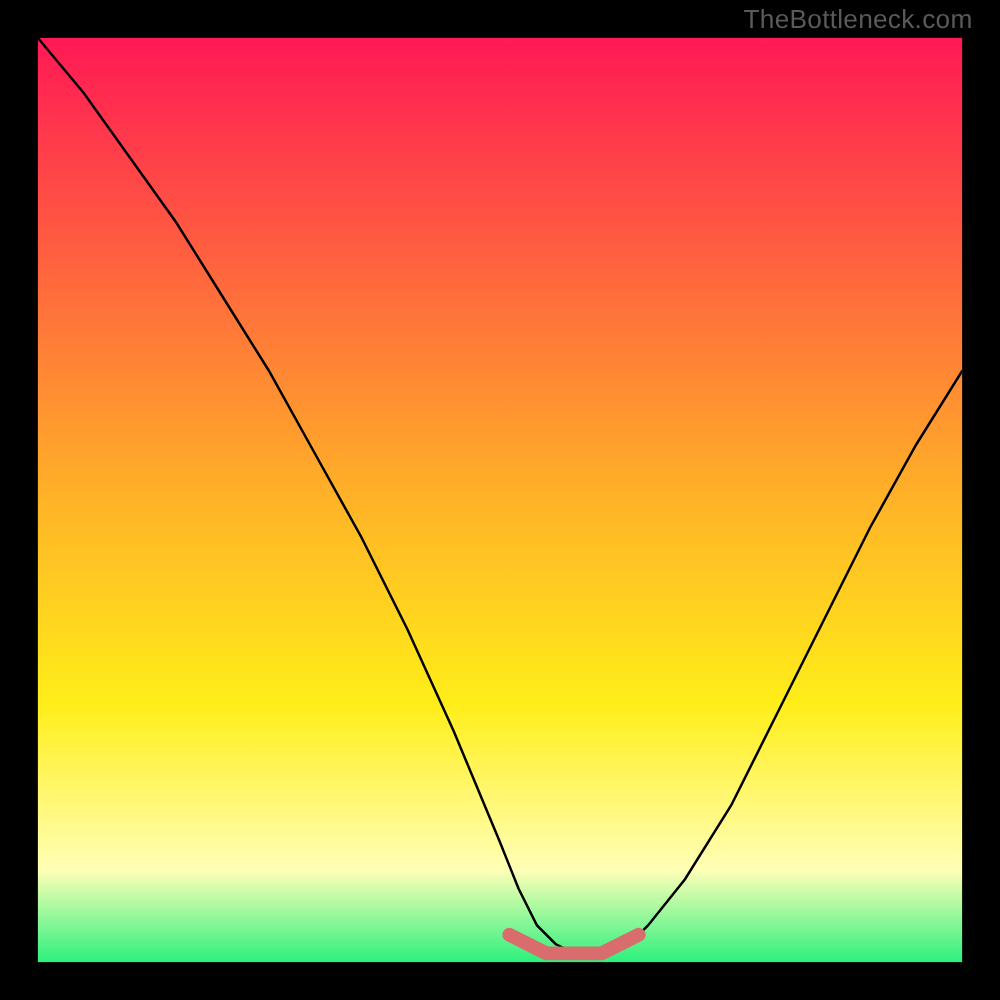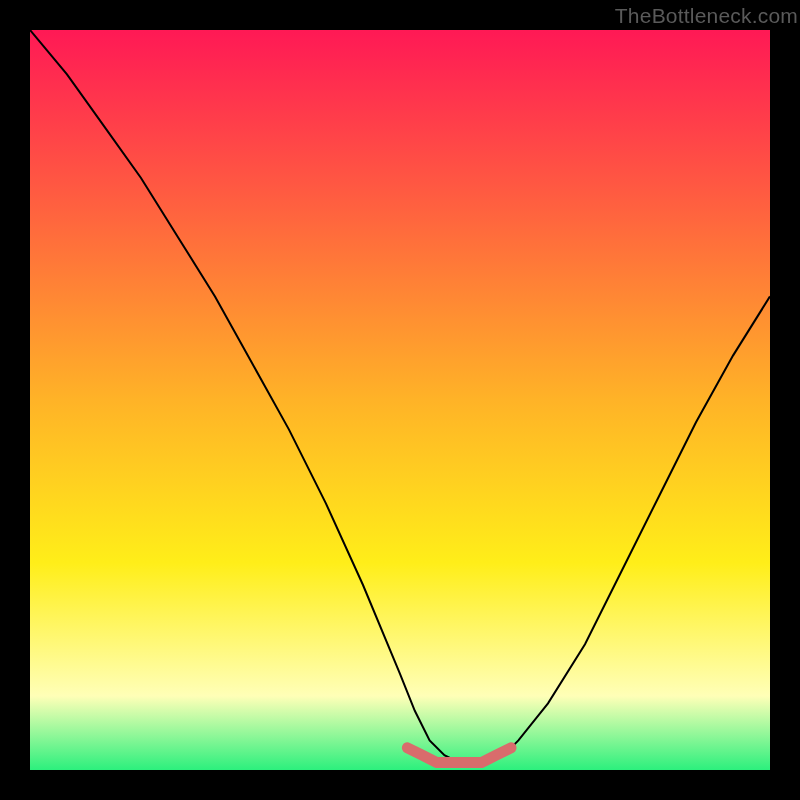--- a/index.html
+++ b/index.html
@@ -13,21 +13,21 @@
   }
   .frame {
     position: relative;
     width: 800px;
     height: 800px;
     background: #000;
   }
   .watermark {
     position: absolute;
     top: 4px;
-    right: 2px;
+    right: 22px;
     color: #5a5a5a;
     font-size: 21px;
     font-weight: 400;
     letter-spacing: 0.2px;
     z-index: 5;
     user-select: none;
   }
   .plot-area {
     position: absolute;
     left: 30px;

